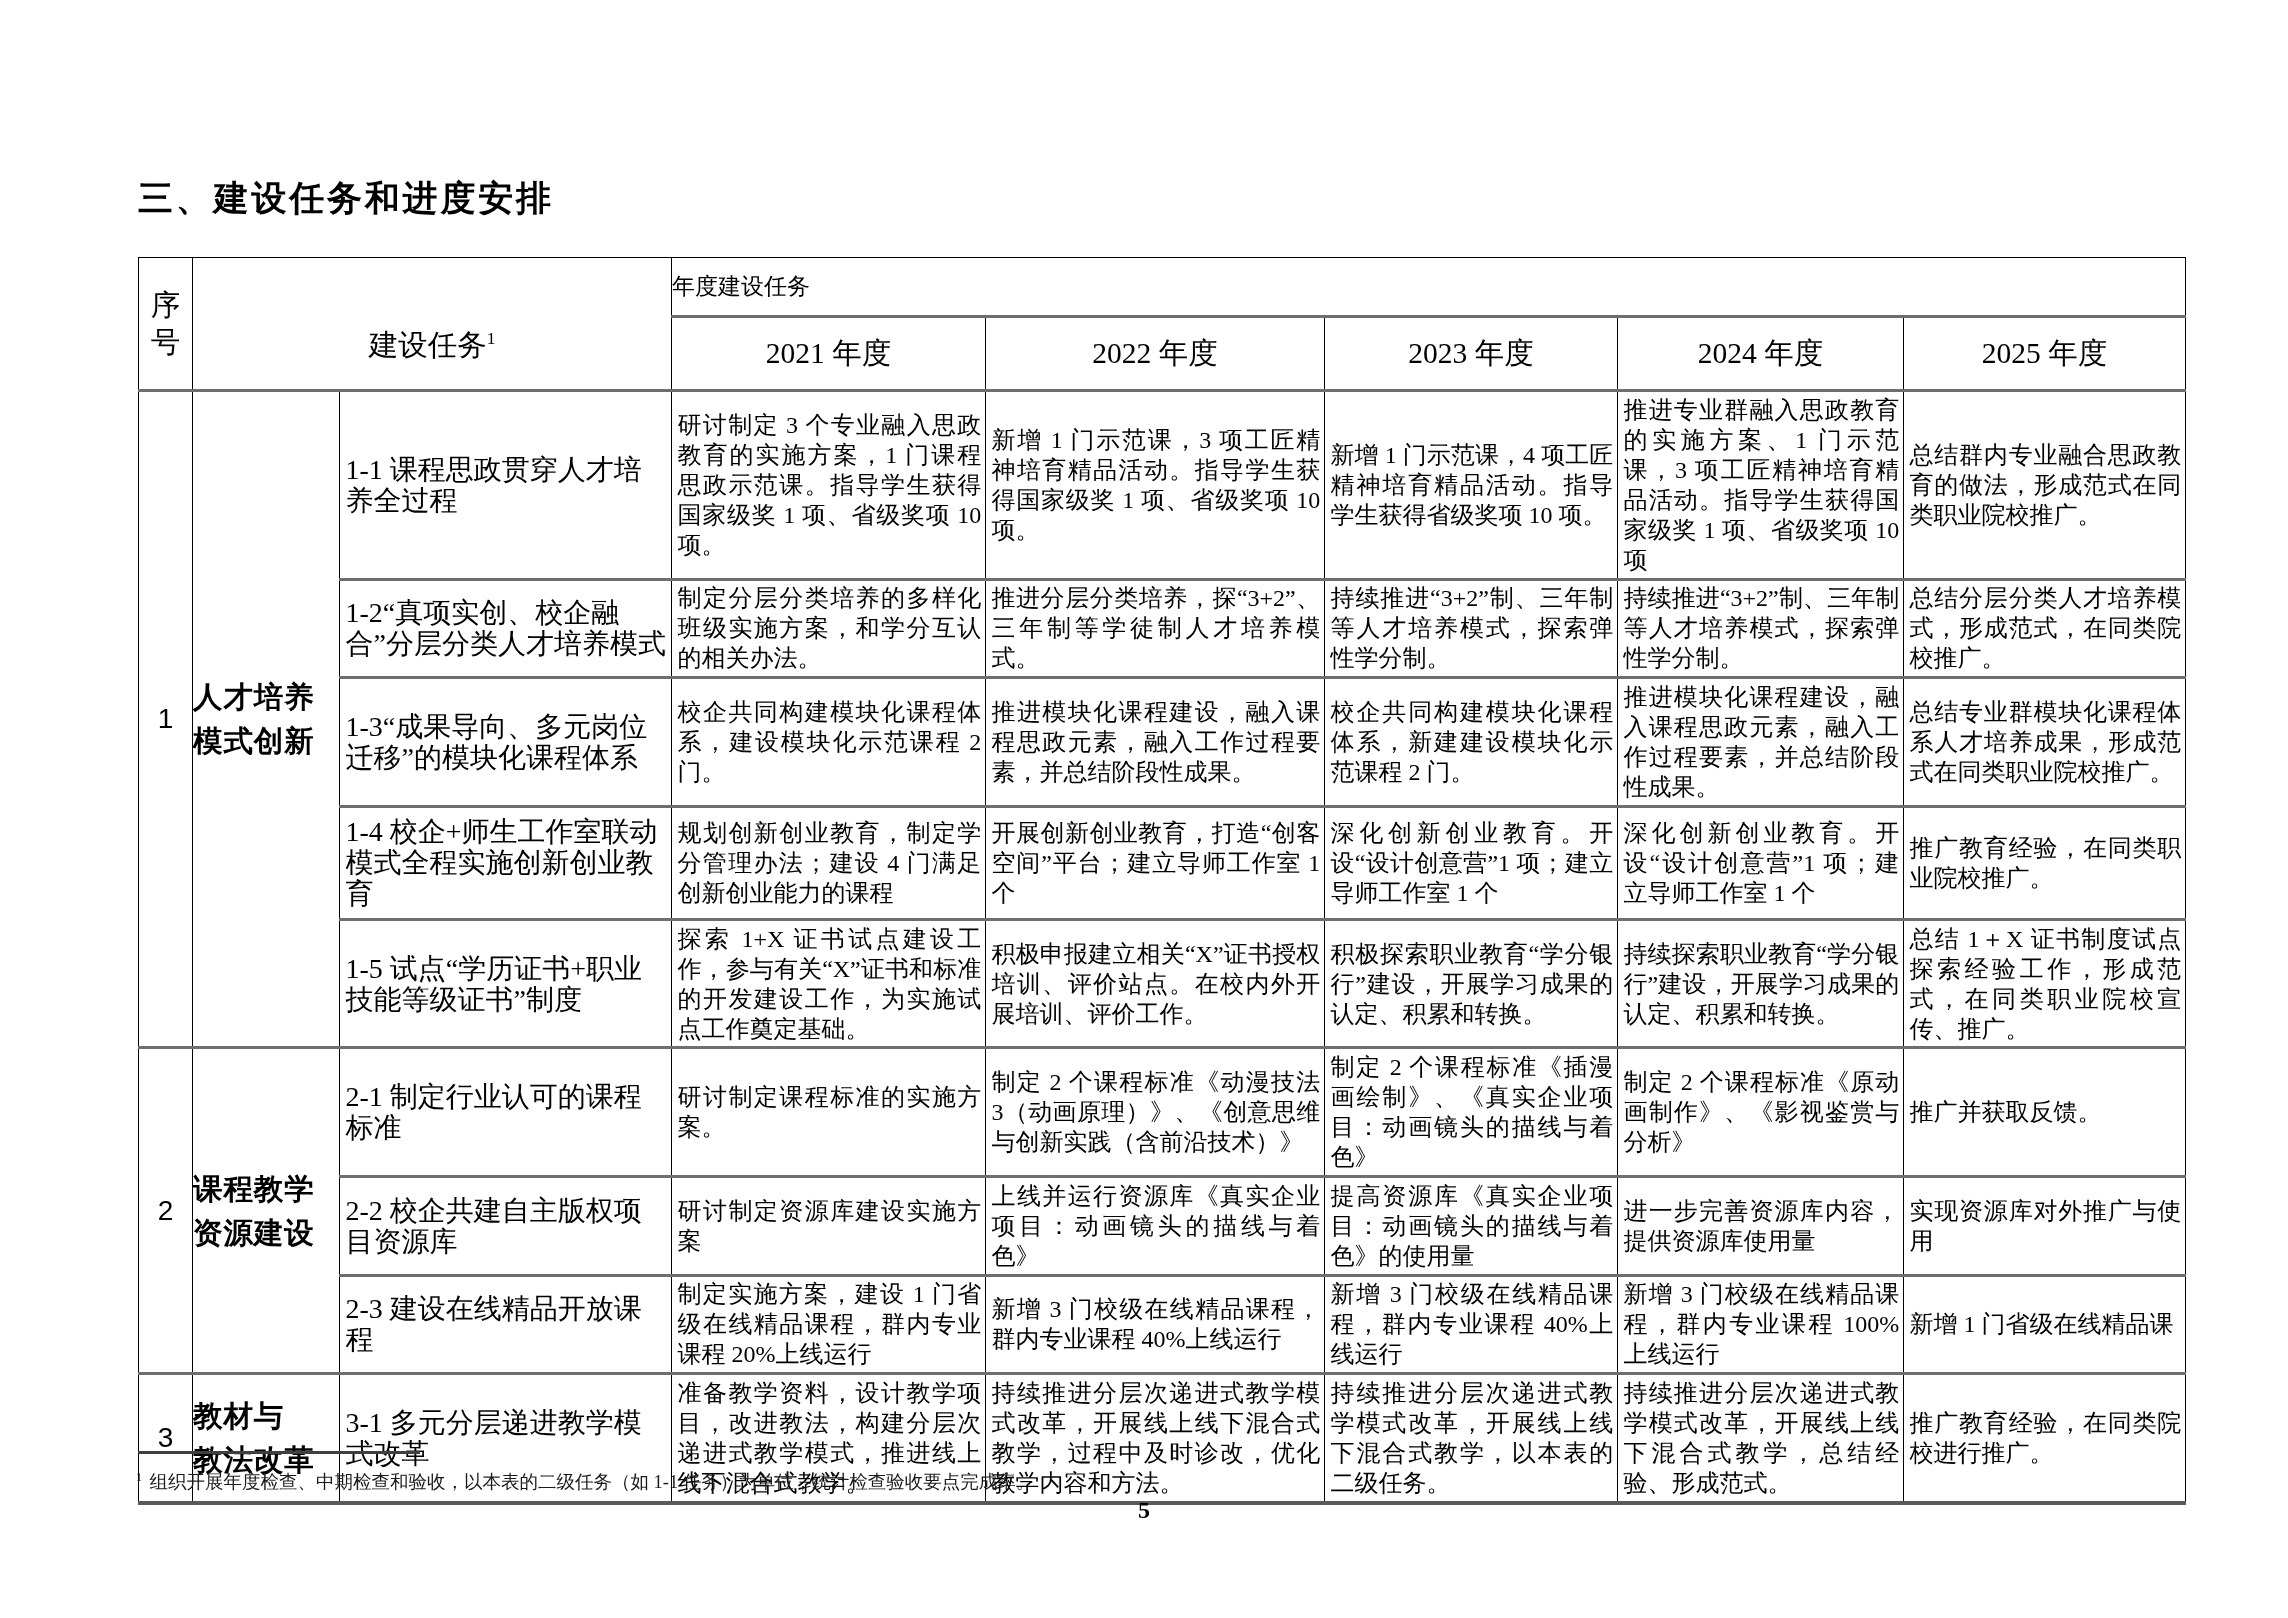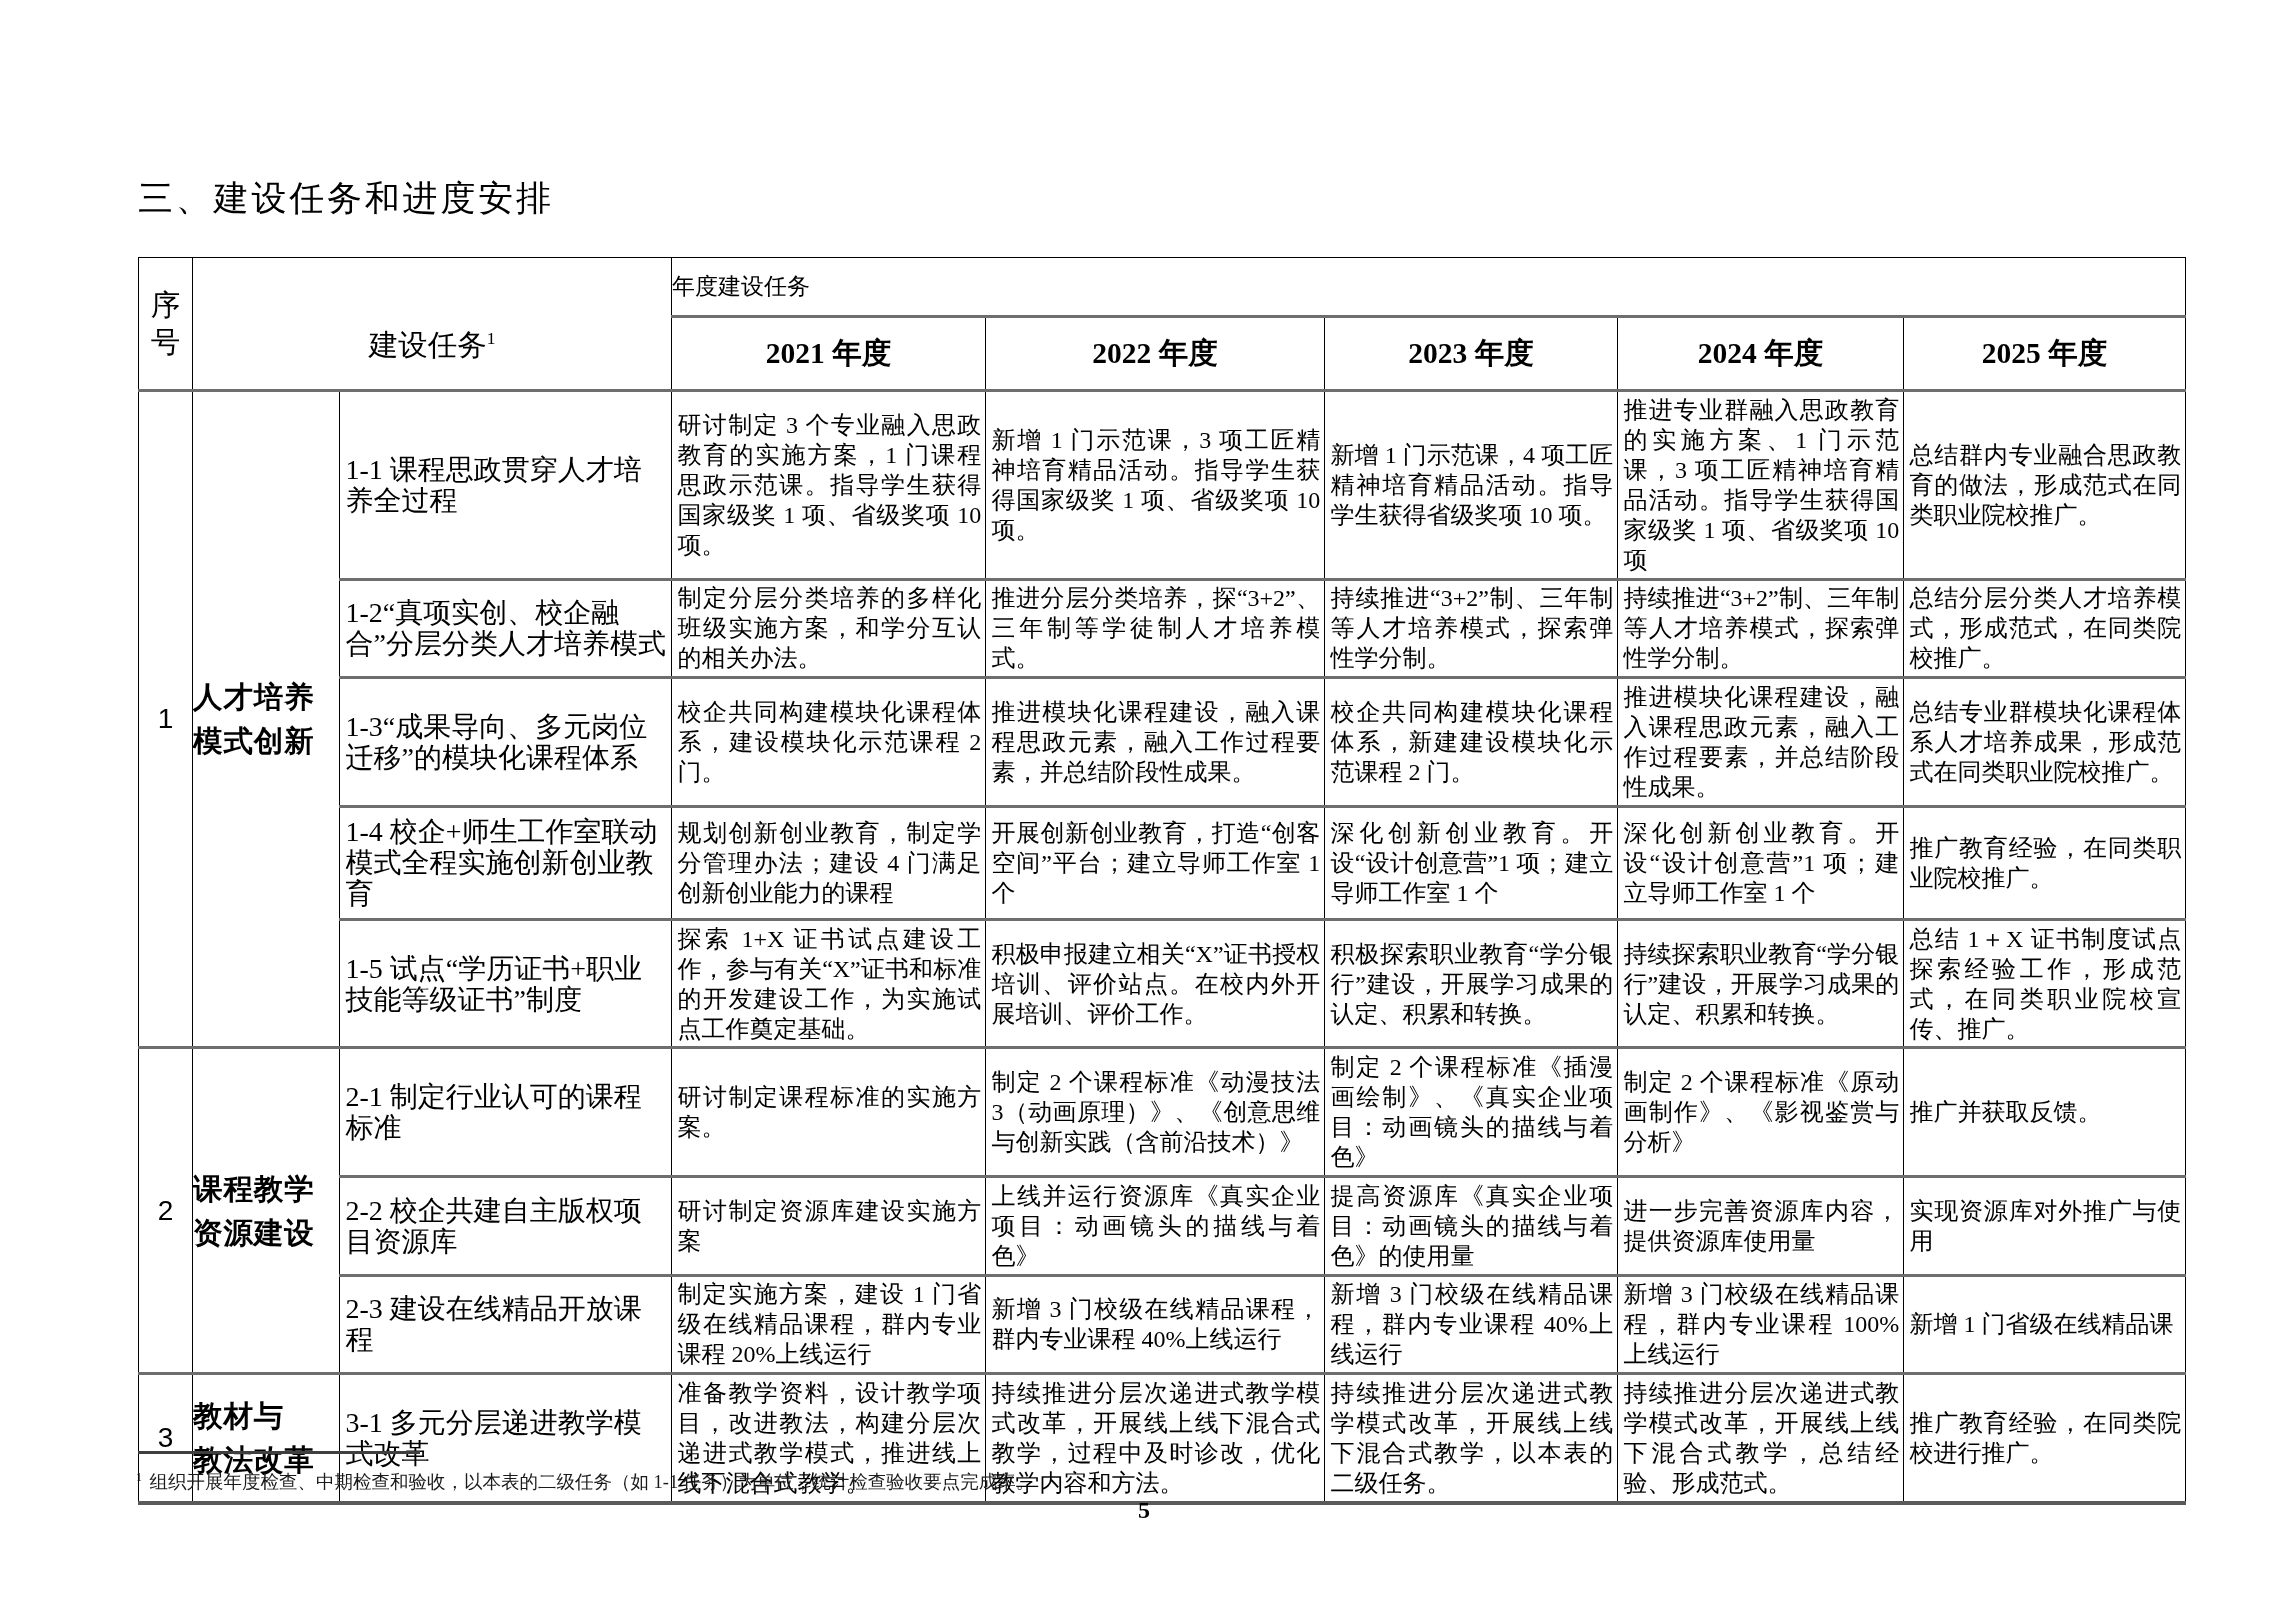--- a/index.html
+++ b/index.html
@@ -6,42 +6,42 @@
   html, body { background: #ffffff; }
   body {
     width: 2289px; height: 1619px;
     position: relative;
     font-family: "Liberation Serif", "DejaVu Serif", serif;
     color: #000;
   }
   .page-title {
     position: absolute; left: 138px; top: 175px;
     font-family: "Liberation Sans", "DejaVu Sans", sans-serif;
-    font-weight: normal; font-size: 35px; letter-spacing: 2.8px; color: #000;
+    font-weight: bold; font-size: 35px; letter-spacing: 2.8px; color: #000;
   }
   table.sched {
     position: absolute; left: 138px; top: 257px;
     width: 2047px;
     border-collapse: collapse; table-layout: fixed;
     background: #fff;
   }
   table.sched th, table.sched td {
     border-left: 1.8px solid #000; border-right: 1.8px solid #000;
     border-top: 3.7px solid #6e6e6e; border-bottom: 3.7px solid #6e6e6e;
     overflow: hidden; vertical-align: middle;
   }
   table.sched { border: 1.8px solid #000; border-bottom: 4.6px solid #5a5a5a; }
   table.sched tr.hrow1 th { border-top: 1.8px solid #000; }
   th.no-h, th.task-h {
     font-size: 29.5px; font-weight: normal; text-align: center;
     white-space: pre-line; line-height: 37px;
   }
   th.task-h sup { font-size: 17.5px; }
   th.annual-h { font-size: 23px; font-weight: normal; text-align: left; }
-  th.year-h  { font-size: 29.5px; font-weight: bold; text-align: center; }
+  th.year-h  { font-size: 29.5px; font-weight: normal; text-align: center; }
   td.gno {
     font-family: "Liberation Sans", "DejaVu Sans", sans-serif;
     font-size: 28px; text-align: center;
   }
   td.gname {
     font-family: "Liberation Sans", "DejaVu Sans", sans-serif;
     font-size: 29.5px; font-weight: bold; 
     white-space: pre-line; line-height: 44px; letter-spacing: 0.9px;
   }
   td.task {

